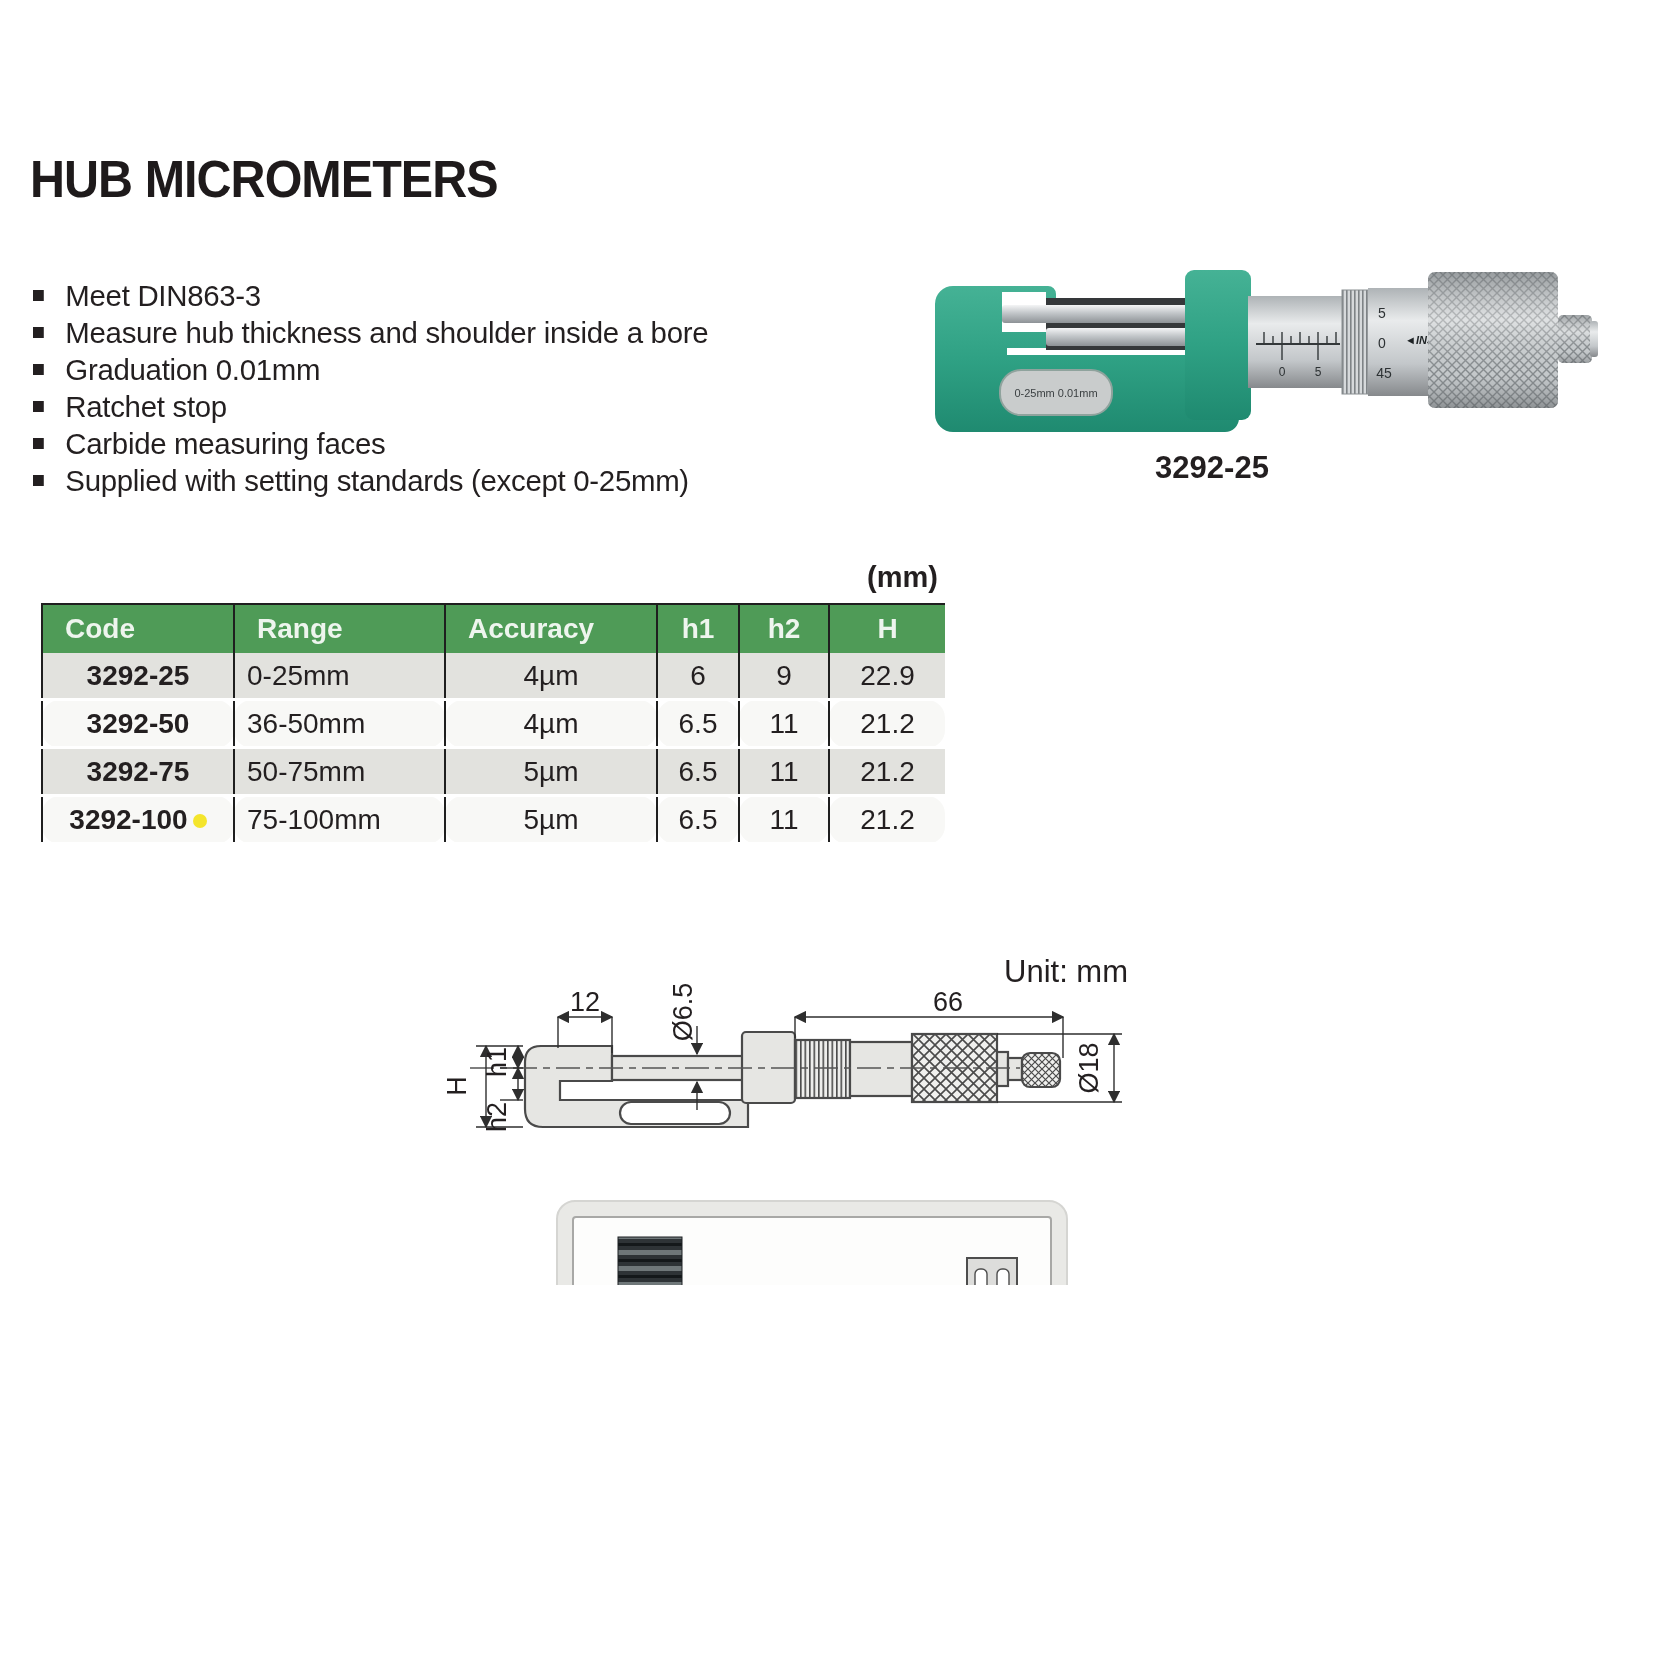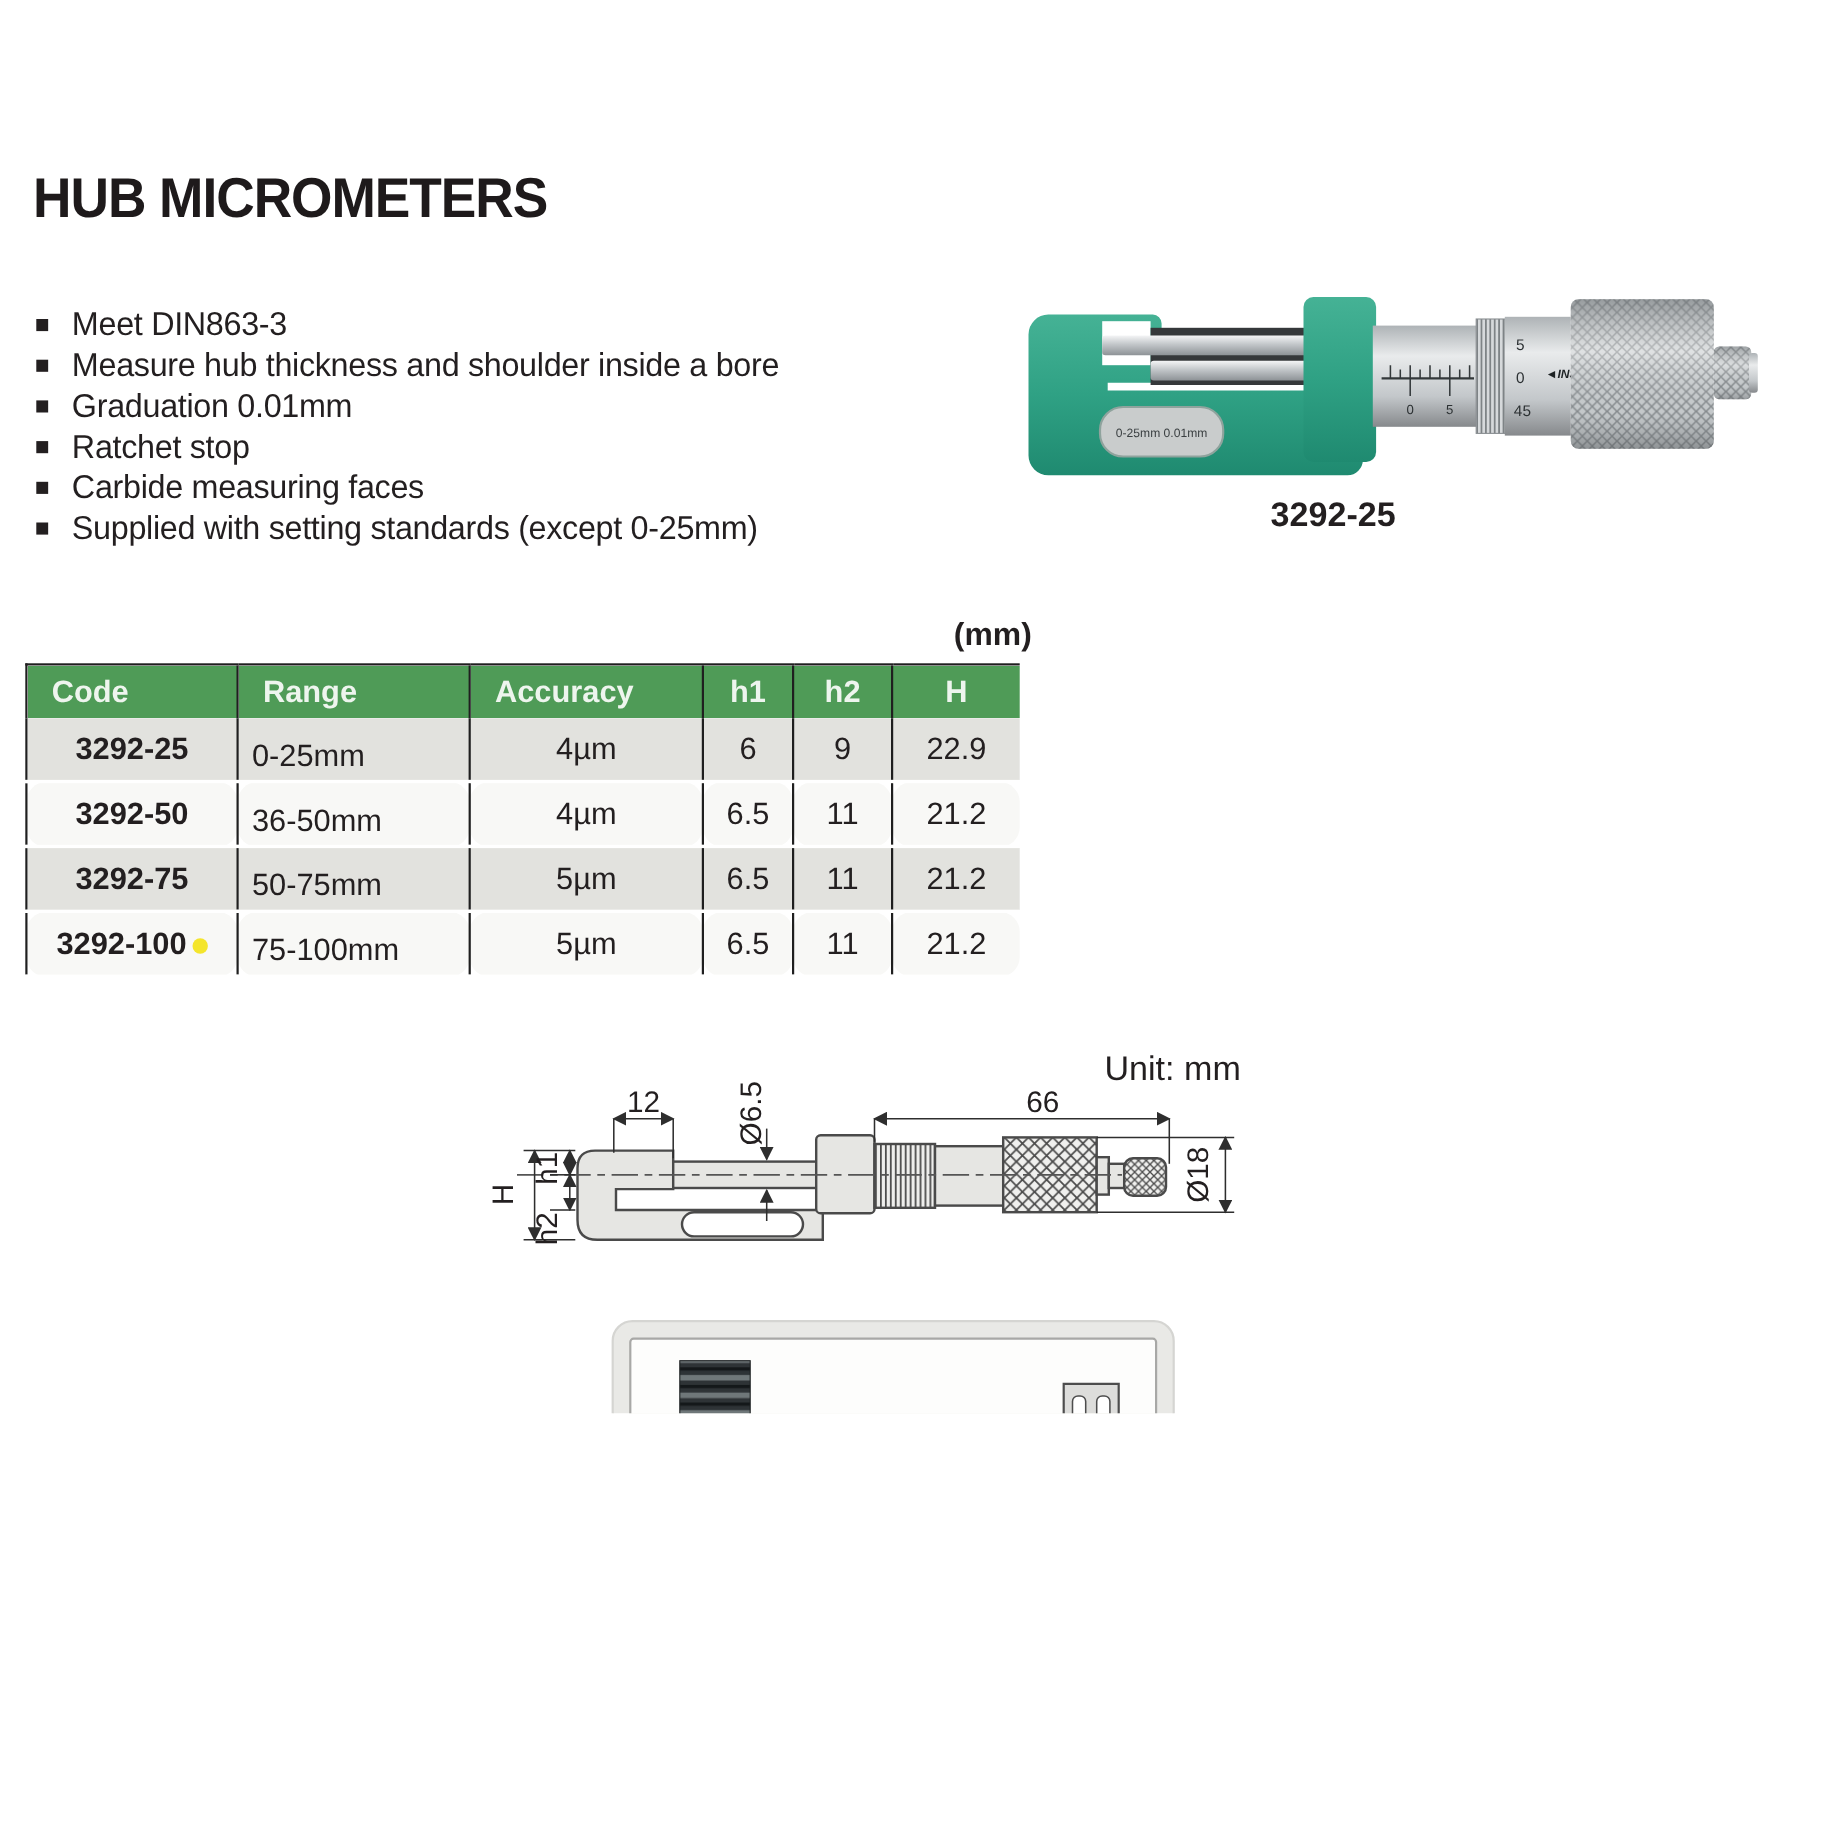--- a/index.html
+++ b/index.html
@@ -19,28 +19,28 @@
   .features { left:33px; top:279px; }
   .feature-item { position:relative; padding-left:33px; height:37px; line-height:34px;
     font-size:30px; letter-spacing:-0.3px; white-space:nowrap; color:#231f20;
     transform:scaleX(0.98); transform-origin:left center; }
   .feature-item .sq { position:absolute; left:0; top:11px; width:11px; height:11px; background:#231f20; }
 
   
   .mm-note { left:788px; top:561px; width:150px; text-align:right; font-size:29px; font-weight:bold; }
 
   
-  .spec { left:23px; top:603px; border-collapse:collapse; table-layout:fixed; }
+  .spec { left:41px; top:603px; border-collapse:collapse; table-layout:fixed; }
   .spec th, .spec td { border-left:2px solid #1f1f1f; overflow:hidden; white-space:nowrap; }
   .spec th {
     background:#4f9b57; color:#eef5ee; font-size:28px; font-weight:bold;
     height:48px; border-top:2px solid #1f1f1f; text-align:left; padding:0 0 0 22px;
   }
   .spec th.c, .spec td.c { text-align:center; padding:0; }
-  .spec td { height:44px; font-size:28px; border-bottom:3px solid #ffffff; padding:12px 0 0 12px; }
+  .spec td { height:44px; font-size:28px; border-bottom:3px solid #ffffff; padding:1px 0 0 12px; }
   .spec tr.gray td { background:#e2e2de; }
   .spec tr.lite td { background:#f8f8f6;border-radius:18px; }
   .spec td.code { font-weight:bold; text-align:center; padding:0; }
   .dot { display:inline-block; width:14px; height:14px; border-radius:50%;
     background:#f4e52c; margin-left:5px; vertical-align:middle; }
 
   
   .caption { left:1117px; top:450px; width:190px; text-align:center; font-size:31px; font-weight:bold; }
 
   svg text { font-family:"Liberation Sans", sans-serif; }

